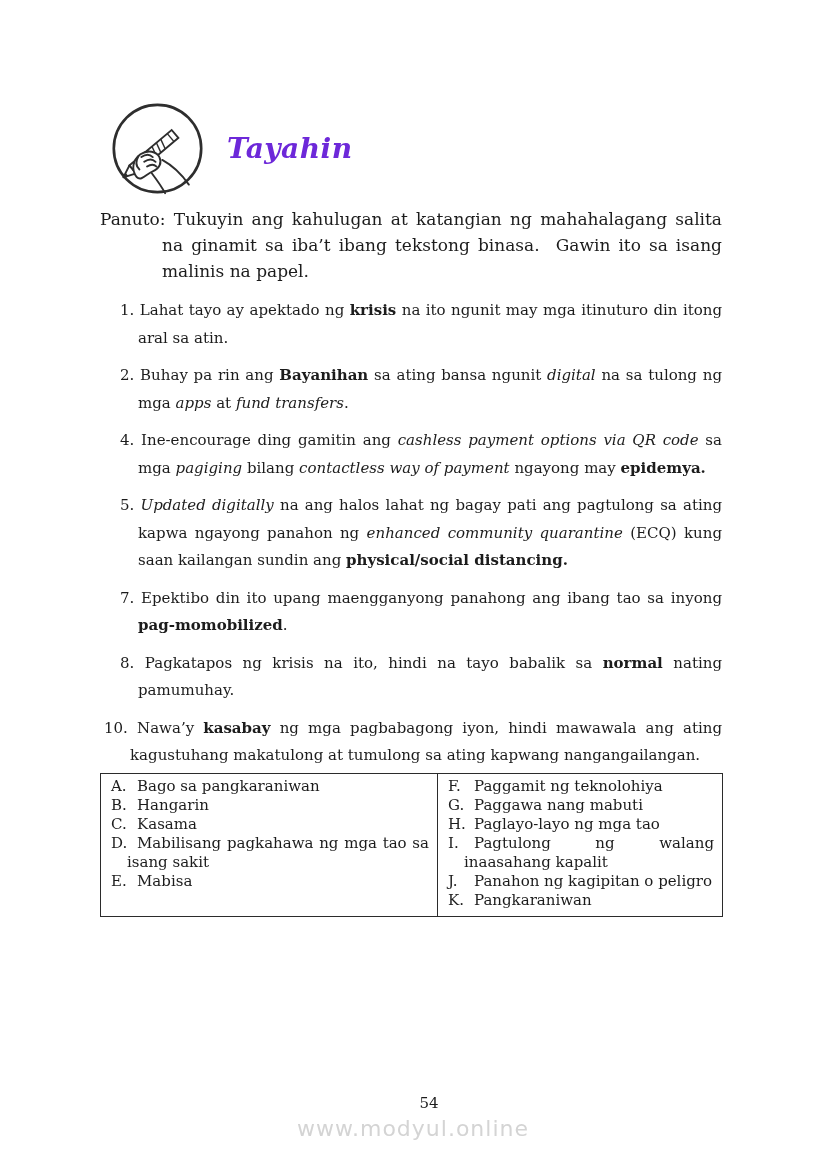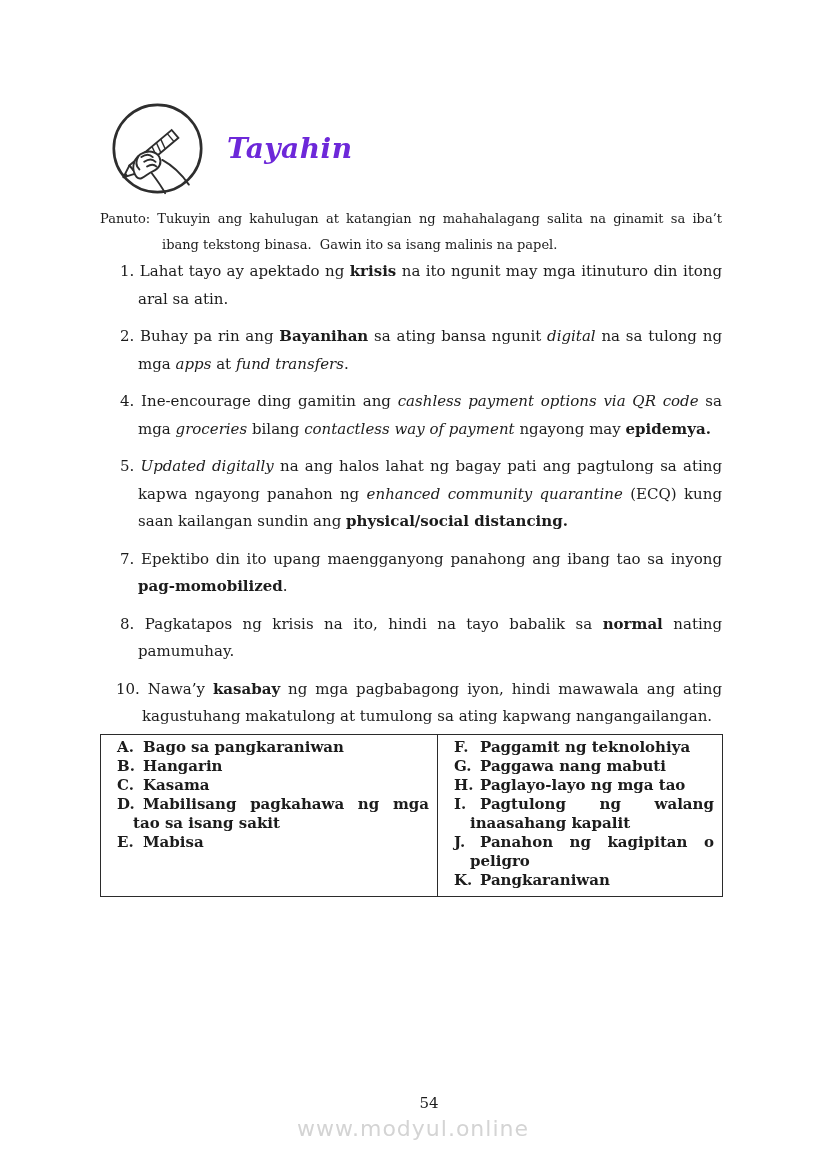--- a/index.html
+++ b/index.html
@@ -22,48 +22,48 @@
   .icon-wrap svg { width: 100%; height: 100%; display: block; }
   .title {
     font-size: 28px; font-weight: 700; font-style: italic;
     letter-spacing: 0.5px; color: #6d28d9;
   }
 
   
   .content { position: absolute; top: 206px; left: 100px; width: 622px; }
 
   .panuto {
-    font-size: 13px; line-height: 26px;
+    font-size: 17px; line-height: 26px;
     text-align: justify;
     padding-left: 62px; text-indent: -62px;
-    margin-bottom: 0;
+    margin-bottom: 13px;
   }
 
   .item {
     font-size: 15px; line-height: 27.5px;
     text-align: justify;
     margin-left: 20px;
     padding-left: 18px; text-indent: -18px;
     margin-bottom: 10px;
   }
-  .item.two-digit { margin-left: 16px; padding-left: 26px; text-indent: -26px; }
+  .item.two-digit { margin-left: 4px; padding-left: 26px; text-indent: -26px; }
   .item:last-of-type { margin-bottom: 3px; }
   .b  { font-weight: 700; }
   .it { font-style: italic; }
 
   
   table.choices {
     width: 622px; border-collapse: collapse; table-layout: fixed;
     margin-top: 0;
   }
   table.choices td {
     border: 1.5px solid #2b2b2b;
     vertical-align: top;
-    padding: 3px 8px 6px 16px;
-    font-size: 15px; line-height: 19px; font-weight: bold;
+    padding: 3px 8px 6px 10px;
+    font-size: 15px; line-height: 19px;
   }
   td.col-left  { width: 337px; }
   td.col-right { width: 285px; }
   .t-item { padding-left: 16px; text-indent: -16px; text-align: justify; }
   .t-letter { display: inline-block; width: 26px; text-indent: 0; }
 
   
   .page-num {
     position: absolute; top: 1094px; left: 16px; width: 100%;
     text-align: center; font-size: 15px; color: #1c1c1c;
@@ -112,21 +112,21 @@
     </div>
     <div class="title">Tayahin</div>
   </div>
 
   <div class="content">
 
     <p class="panuto"><span>Panuto:</span> <span>Tukuyin ang kahulugan at katangian ng mahahalagang salita na ginamit sa iba’t ibang tekstong binasa.&nbsp; Gawin ito sa isang malinis na papel.</span></p>
 
     <p class="item"><span class="num">1.</span> <span><span>Lahat tayo ay apektado ng </span><span class="b">krisis</span><span> na ito ngunit may mga itinuturo din itong aral sa atin.</span></span></p>
     <p class="item"><span class="num">2.</span> <span><span>Buhay pa rin ang </span><span class="b">Bayanihan</span><span> sa ating bansa ngunit </span><span class="it">digital</span><span> na sa tulong ng mga </span><span class="it">apps</span><span> at </span><span class="it">fund transfers</span><span>.</span></span></p>
-    <p class="item"><span class="num">4.</span> <span><span>Ine-encourage ding gamitin ang </span><span class="it">cashless payment options via QR code</span><span> sa mga </span><span class="it">groceries</span><span> bilang </span><span class="it">contactless way of payment</span><span> ngayong may </span><span class="b">epidemya.</span></span></p>
+    <p class="item"><span class="num">4.</span> <span><span>Ine-encourage ding gamitin ang </span><span class="it">cashless payment options via QR code</span><span> sa mga </span><span class="it">pagiging</span><span> bilang </span><span class="it">contactless way of payment</span><span> ngayong may </span><span class="b">epidemya.</span></span></p>
     <p class="item"><span class="num">5.</span> <span><span class="it">Updated digitally</span><span> na ang halos lahat ng bagay pati ang pagtulong sa ating kapwa ngayong panahon ng </span><span class="it">enhanced community quarantine</span><span> (ECQ) kung saan kailangan sundin ang </span><span class="b">physical/social distancing.</span></span></p>
     <p class="item"><span class="num">7.</span> <span><span>Epektibo din ito upang maengganyong panahong ang ibang tao sa inyong </span><span class="b">pag-momobilized</span><span>.</span></span></p>
     <p class="item"><span class="num">8.</span> <span><span>Pagkatapos ng krisis na ito, hindi na tayo babalik sa </span><span class="b">normal</span><span> nating pamumuhay.</span></span></p>
     <p class="item two-digit"><span class="num">10.</span> <span><span>Nawa’y </span><span class="b">kasabay</span><span> ng mga pagbabagong iyon, hindi mawawala ang ating kagustuhang makatulong at tumulong sa ating kapwang nangangailangan.</span></span></p>
 
     <table class="choices">
       <tbody>
           <tr>
         <td class="col-left">
           <div class="t-item"><span class="t-letter">A.</span><span>Bago sa pangkaraniwan</span></div>

